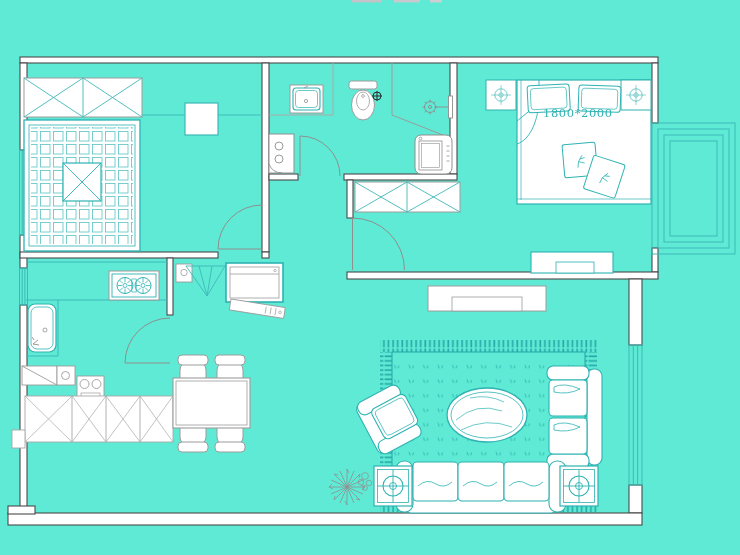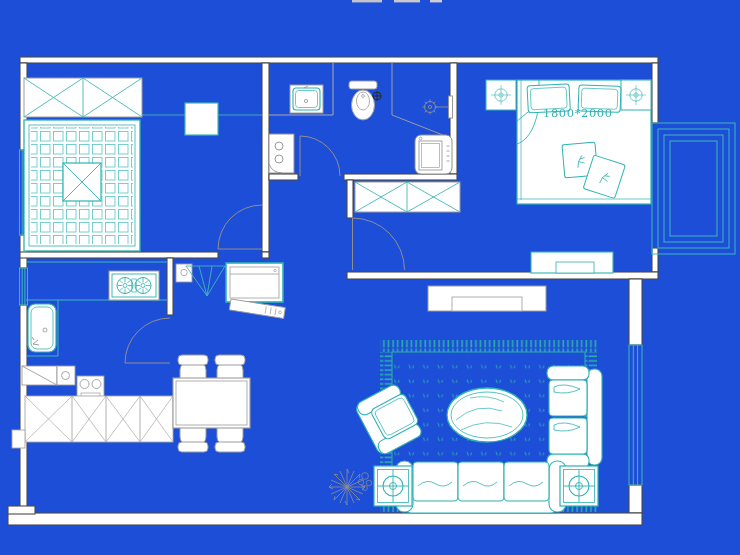--- a/index.html
+++ b/index.html
@@ -1,16 +1,16 @@
 <!DOCTYPE html>
 <html><head>
 <meta charset="utf-8">
 <style>
   html,body{margin:0;padding:0;background:#ffffff;}
-  .stage{position:relative;width:740px;height:555px;background:#1d4ed8;overflow:hidden;}
+  .stage{position:relative;width:740px;height:555px;background:#5eead4;overflow:hidden;}
   svg{display:block;}
   text.bedlabel{font-family:"DejaVu Serif", serif;font-size:11.5px;letter-spacing:.6px;fill:#2fb2b2;}
 </style>
 </head>
 <body>
 
 <div class="stage">
 <svg width="740" height="555" viewBox="0 0 740 555">
 <defs>
   <pattern id="tat" width="13" height="13" patternUnits="userSpaceOnUse">

